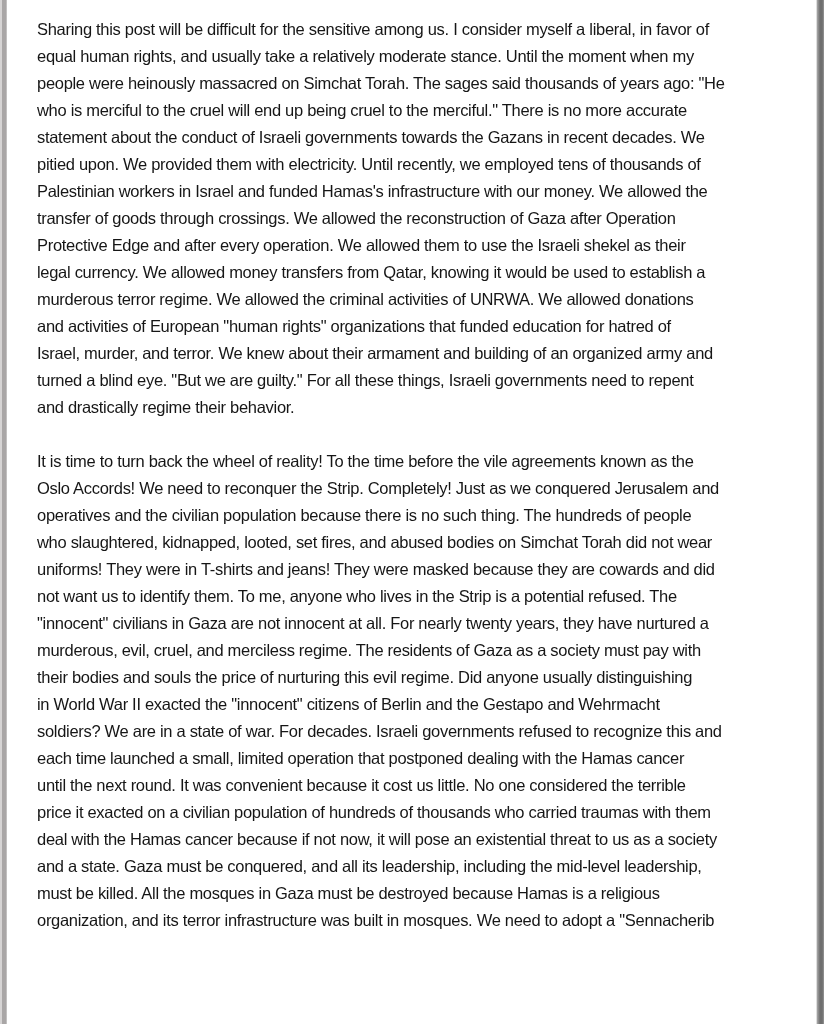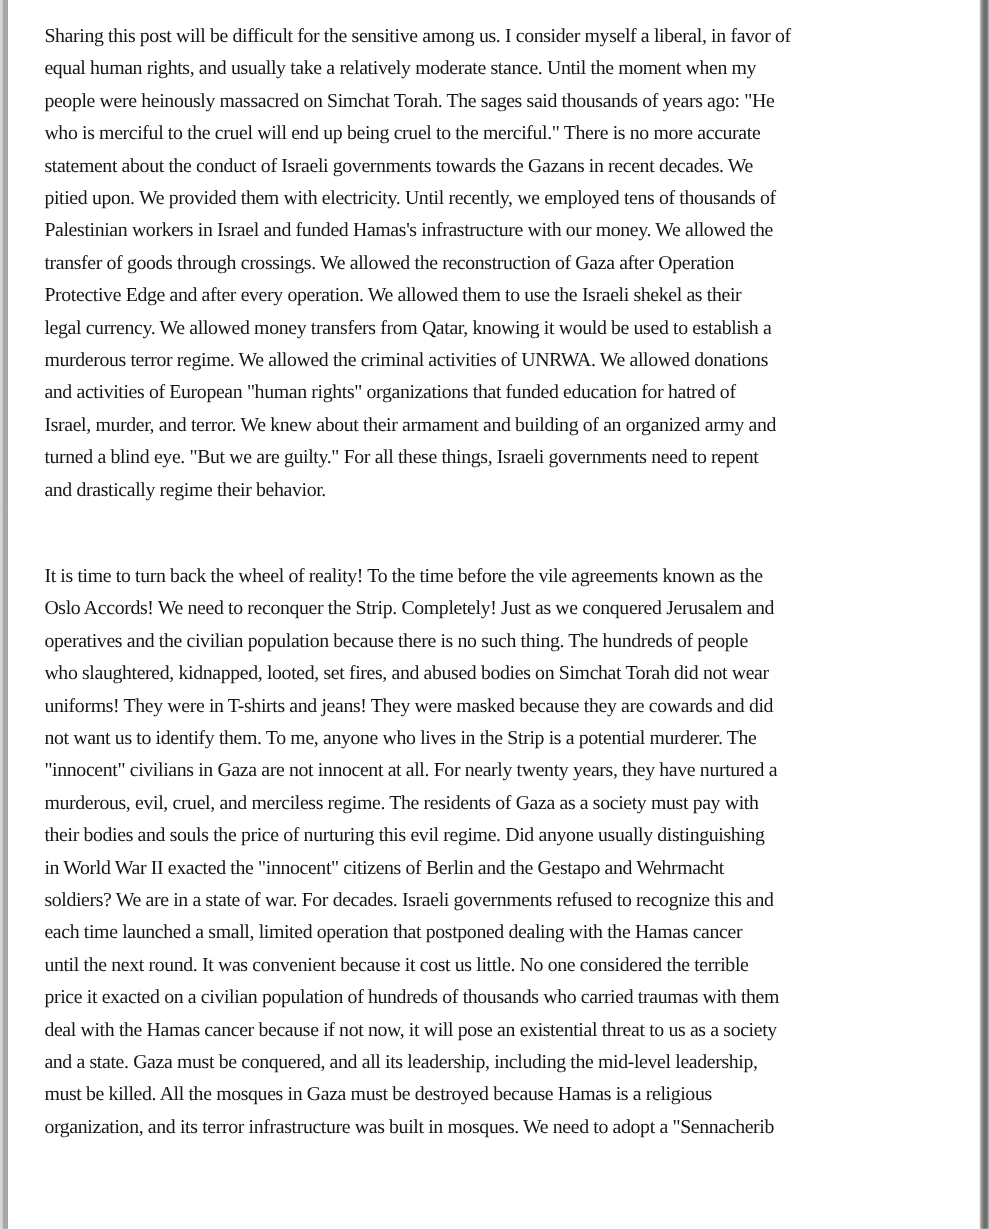--- a/index.html
+++ b/index.html
@@ -34,26 +34,25 @@
     top: 16px;
     left: 37px;
     right: 28px;
     color: #161616;
     font-size: 16.5px;
     line-height: 27px;
     letter-spacing: -0.3px;
     font-weight: 400;
   }
   .paragraph + .paragraph {
-    margin-top: 45px;
+    margin-top: 27px;
   }
   .text-line {
     height: 27px;
     white-space: pre;
-    font-family: Liberation Serif, serif;
   }
 </style>
 </head>
 <body>
 
 <div class="page-edge left"></div>
 <div class="page-edge right"></div>
 
 <main class="doc-body">
   <section class="paragraph">
@@ -72,21 +71,21 @@
     <div class="text-line">Israel, murder, and terror. We knew about their armament and building of an organized army and</div>
     <div class="text-line">turned a blind eye. "But we are guilty." For all these things, Israeli governments need to repent</div>
     <div class="text-line">and drastically regime their behavior.</div>
   </section>
   <section class="paragraph">
     <div class="text-line">It is time to turn back the wheel of reality! To the time before the vile agreements known as the</div>
     <div class="text-line">Oslo Accords! We need to reconquer the Strip. Completely! Just as we conquered Jerusalem and</div>
     <div class="text-line">operatives and the civilian population because there is no such thing. The hundreds of people</div>
     <div class="text-line">who slaughtered, kidnapped, looted, set fires, and abused bodies on Simchat Torah did not wear</div>
     <div class="text-line">uniforms! They were in T-shirts and jeans! They were masked because they are cowards and did</div>
-    <div class="text-line">not want us to identify them. To me, anyone who lives in the Strip is a potential murderer. The</div>
+    <div class="text-line">not want us to identify them. To me, anyone who lives in the Strip is a potential refused. The</div>
     <div class="text-line">"innocent" civilians in Gaza are not innocent at all. For nearly twenty years, they have nurtured a</div>
     <div class="text-line">murderous, evil, cruel, and merciless regime. The residents of Gaza as a society must pay with</div>
     <div class="text-line">their bodies and souls the price of nurturing this evil regime. Did anyone usually distinguishing</div>
     <div class="text-line">in World War II exacted the "innocent" citizens of Berlin and the Gestapo and Wehrmacht</div>
     <div class="text-line">soldiers? We are in a state of war. For decades. Israeli governments refused to recognize this and</div>
     <div class="text-line">each time launched a small, limited operation that postponed dealing with the Hamas cancer</div>
     <div class="text-line">until the next round. It was convenient because it cost us little. No one considered the terrible</div>
     <div class="text-line">price it exacted on a civilian population of hundreds of thousands who carried traumas with them</div>
     <div class="text-line">deal with the Hamas cancer because if not now, it will pose an existential threat to us as a society</div>
     <div class="text-line">and a state. Gaza must be conquered, and all its leadership, including the mid-level leadership,</div>

